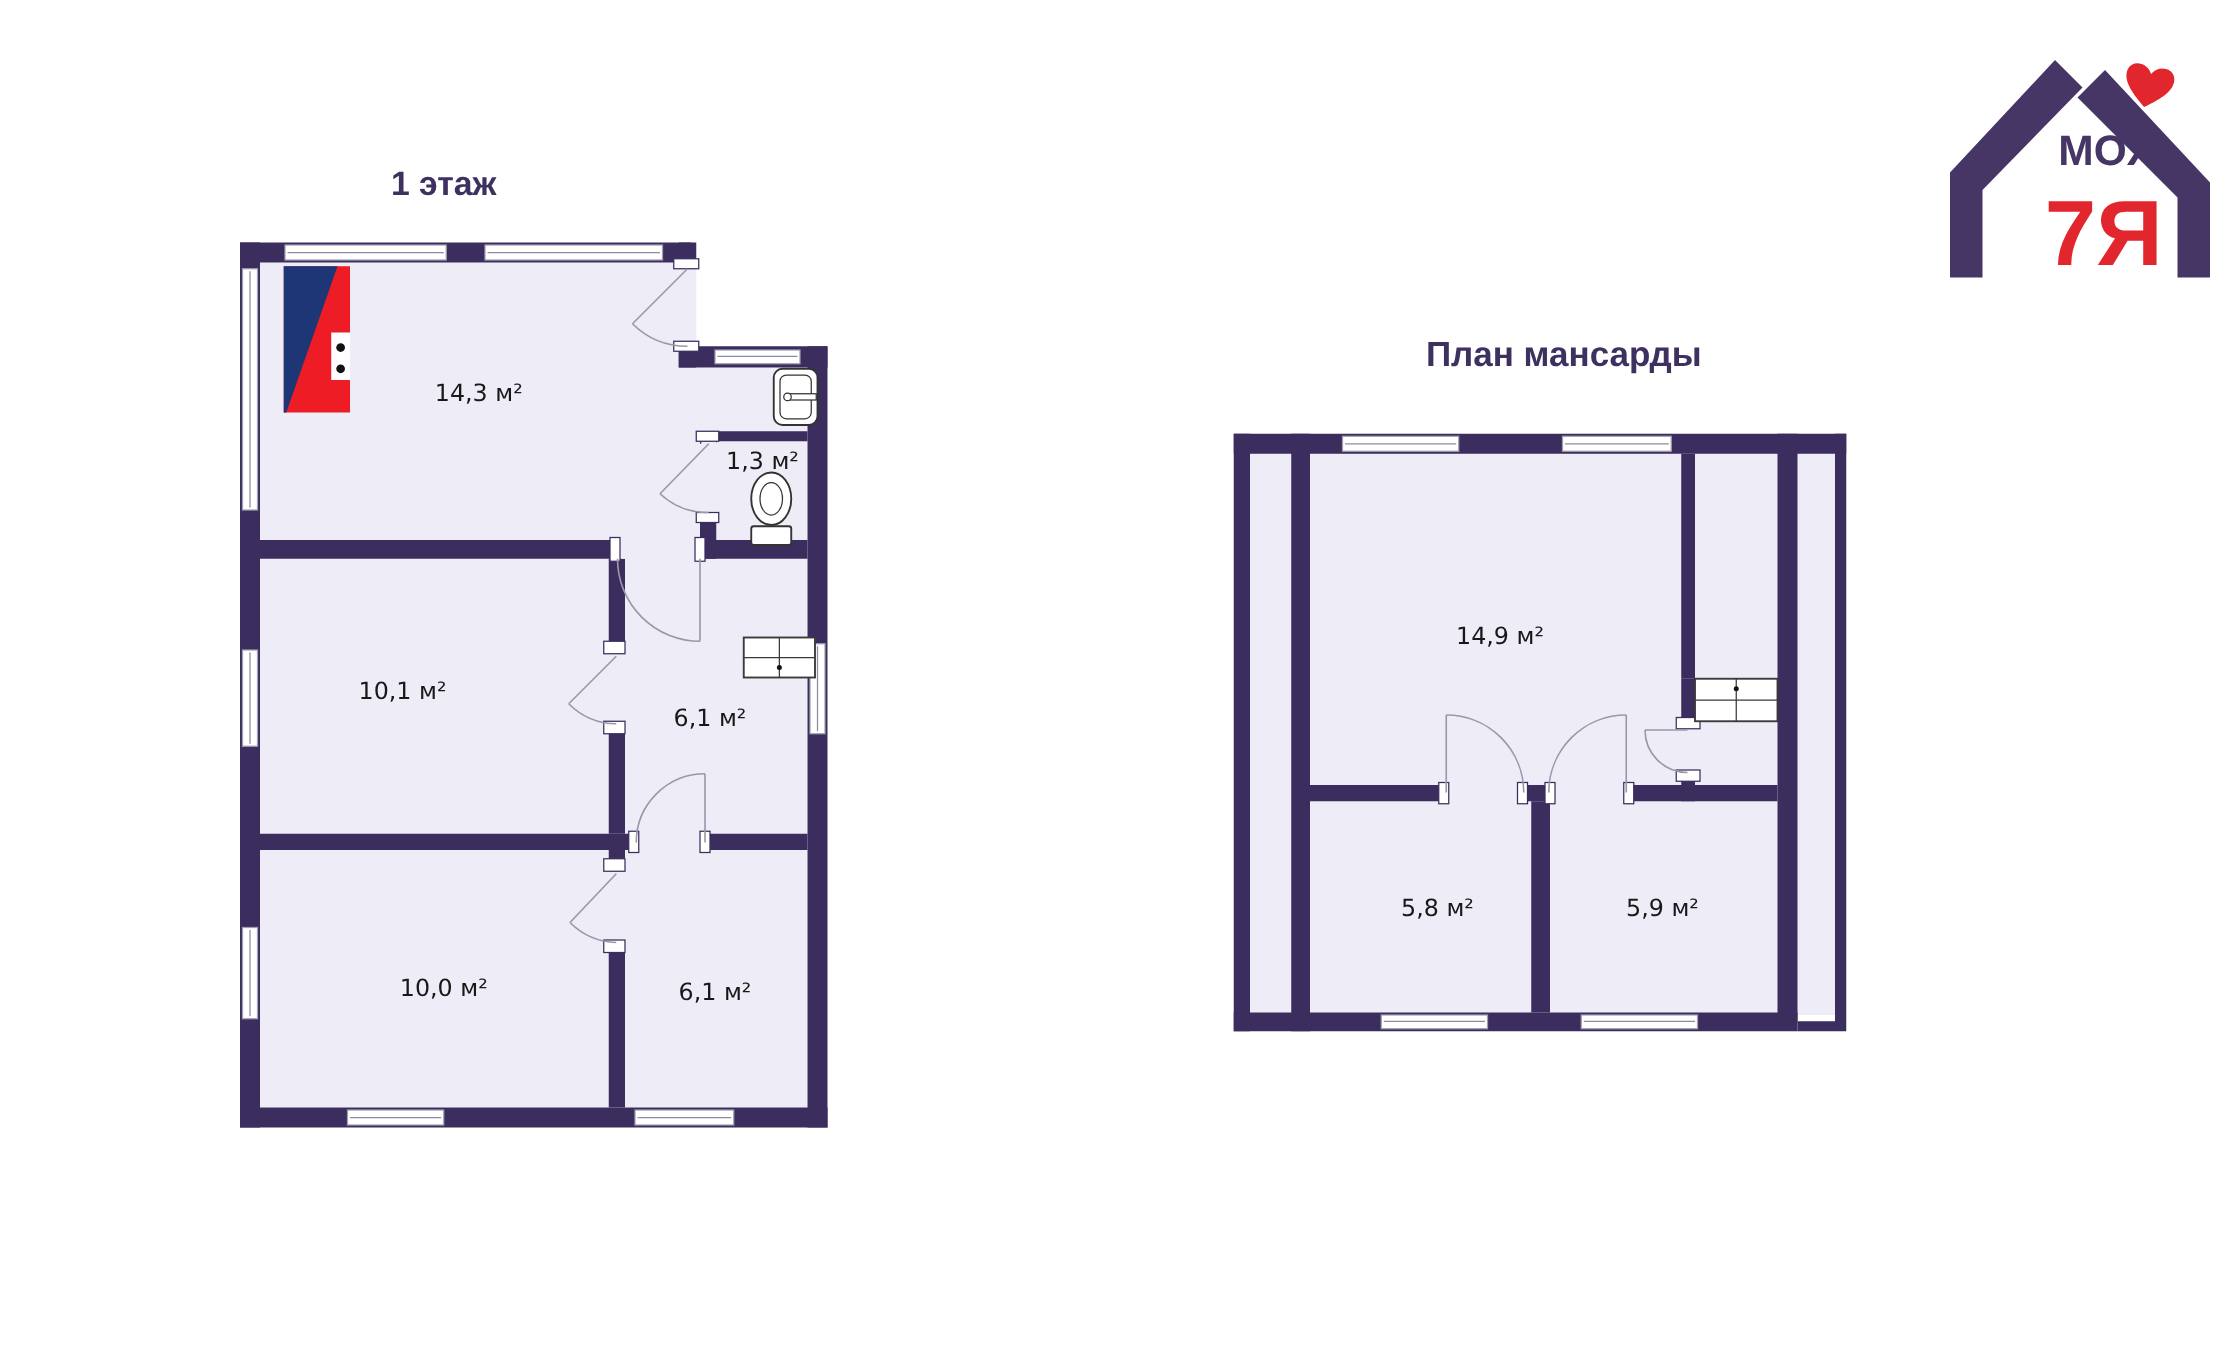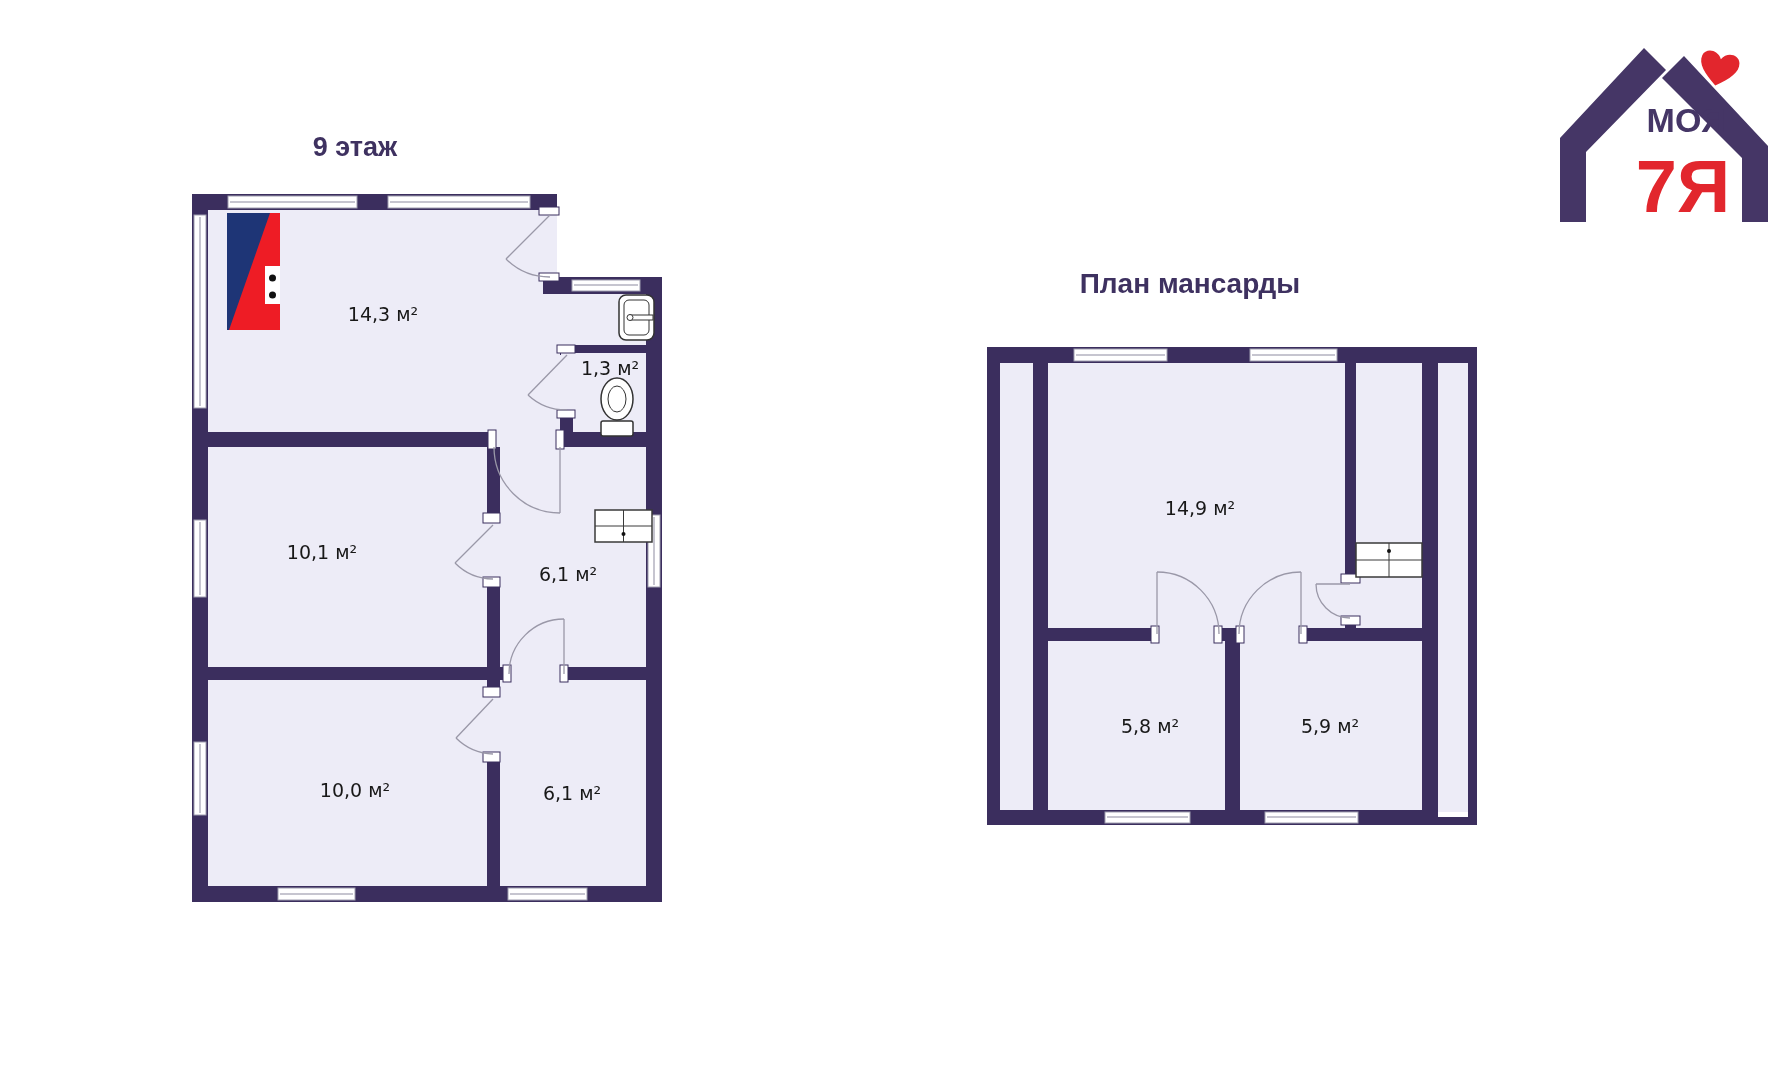--- a/index.html
+++ b/index.html
@@ -1,30 +1,30 @@
 <!DOCTYPE html>
 <html><head>
 <meta charset="utf-8">
 <style>
   html,body{margin:0;padding:0;background:#ffffff;}
   #stage{position:relative;width:1789px;height:1080px;background:#ffffff;overflow:hidden;
          font-family:"DejaVu Sans", sans-serif;}
   .plan-title{position:absolute;text-align:center;color:#3e3160;
               font-family:"Liberation Sans", sans-serif;font-weight:800;}
   #title-floor1{left:255px;top:132px;width:200px;font-size:27px;}
-  #title-attic{left:1035px;top:268px;width:310px;font-size:28px;}
+  #title-attic{left:1096px;top:268px;width:310px;font-size:28px;}
   svg text.room-label{font-family:"DejaVu Sans", sans-serif;font-size:19px;fill:#181818;}
   svg{position:absolute;}
 </style>
 </head>
 <body>
 
 <div id="stage">
 
-  <div id="title-floor1" class="plan-title">9 этаж</div>
+  <div id="title-floor1" class="plan-title">1 этаж</div>
   <div id="title-attic" class="plan-title">План мансарды</div>
 
   <svg style="left:185px;top:185px" width="485" height="725" viewBox="185 185 485 725">
 
     <polygon points="208,210 543,210 543,294 646,294 646,886 208,886" fill="#edecf7"></polygon>
 
     <g fill="#3b2e5e">
       <rect x="192" y="194" width="361" height="16"></rect>
       <rect x="192" y="194" width="16" height="708"></rect>
       <rect x="192" y="886" width="470" height="16"></rect>

